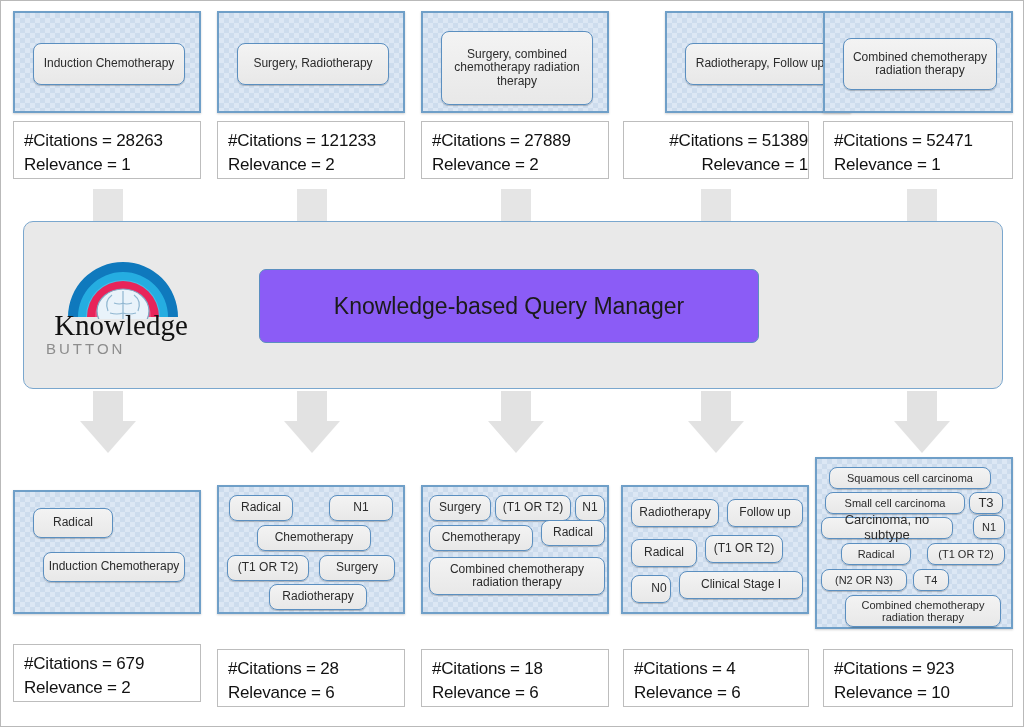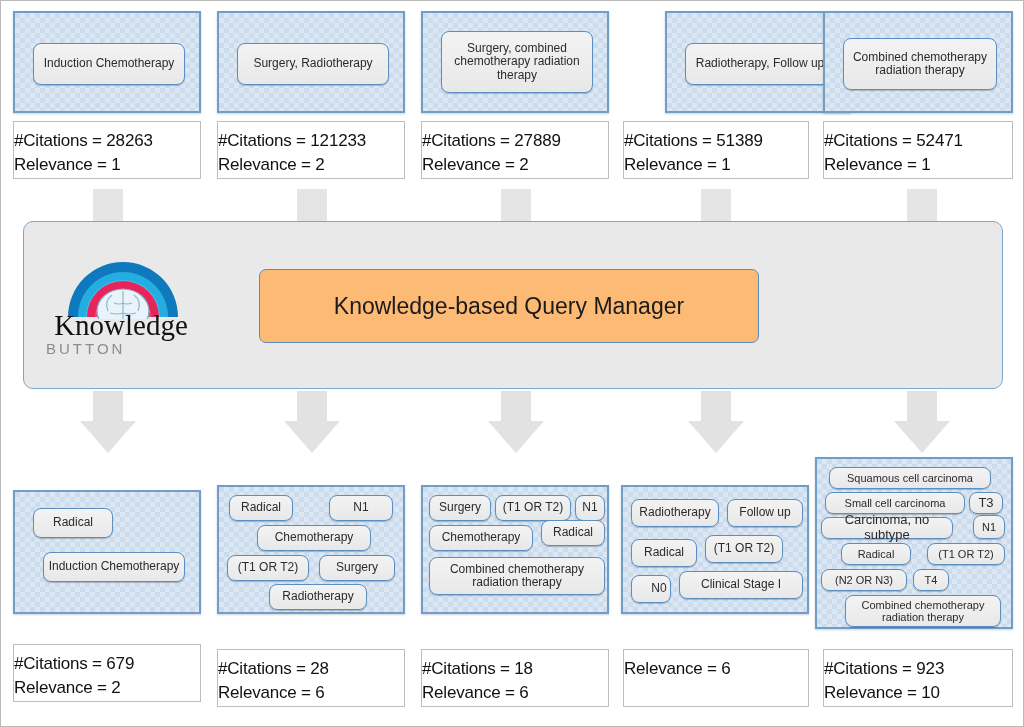--- a/index.html
+++ b/index.html
@@ -47,21 +47,21 @@
     box-shadow:0 1px 1px rgba(0,0,0,.22);
     white-space:pre-line;
   }
 
   
   .cite{
     position:absolute;
     box-sizing:border-box;
     border:1px solid #bdbdbd;
     background:#ffffff;
-    padding:7px 0 0 0;
+    padding:7px 0 0 10px;
     font-size:17px;
     color:#111;
     line-height:1.42;
     letter-spacing:-.2px;
   }
   .cite div{white-space:nowrap;}
 
   
   #manager-band{
     position:absolute;
@@ -70,21 +70,21 @@
     border:1.5px solid #7aa7ce;
     border-radius:10px;
     background:#e9e9e9;
   }
   #manager-box{
     position:absolute;
     left:258px;top:268px;width:500px;height:74px;
     box-sizing:border-box;
     border:1.5px solid #5b8fc0;
     border-radius:7px;
-    background:#fdba74;
+    background:#8b5cf6;
     display:flex;align-items:center;justify-content:center;
     font-size:23px;color:#1b1b1b;
   }
 
   
   #logo{position:absolute;left:45px;top:240px;width:150px;height:130px;}
   #logo-mark{position:absolute;left:18px;top:0;width:118px;height:78px;}
   #logo-word{
     position:absolute;left:0;top:70px;width:150px;
     text-align:center;font-family:"Liberation Serif", serif;
@@ -109,21 +109,21 @@
 
   <div class="panel" style="left:12px;top:10px;width:188px;height:102px;">
     <div class="chip" style="left:18px;top:30px;width:152px;height:42px;font-size:12px;">Induction Chemotherapy</div>
   </div>
 
   <div class="panel" style="left:216px;top:10px;width:188px;height:102px;">
     <div class="chip" style="left:18px;top:30px;width:152px;height:42px;font-size:12px;">Surgery, Radiotherapy</div>
   </div>
 
   <div class="panel" style="left:420px;top:10px;width:188px;height:102px;">
-    <div class="chip" style="left:18px;top:18px;width:152px;height:62px;font-size:12px;">Surgery, combined
+    <div class="chip" style="left:18px;top:18px;width:152px;height:74px;font-size:12px;">Surgery, combined
 chemotherapy radiation
 therapy</div>
   </div>
 
   <div class="panel" style="left:622px;top:10px;width:186px;height:102px;margin-left:42px;">
     <div class="chip" style="left:18px;top:30px;width:150px;height:42px;font-size:12px;">Radiotherapy, Follow up</div>
   </div>
 
   <div class="panel" style="left:822px;top:10px;width:190px;height:102px;">
     <div class="chip" style="left:18px;top:25px;width:154px;height:52px;font-size:12px;">Combined chemotherapy
@@ -135,21 +135,21 @@
     <div>Relevance = 1</div>
   </div>
   <div class="cite" style="left:216px;top:120px;width:188px;height:58px;">
     <div>#Citations = 121233</div>
     <div>Relevance = 2</div>
   </div>
   <div class="cite" style="left:420px;top:120px;width:188px;height:58px;">
     <div>#Citations = 27889</div>
     <div>Relevance = 2</div>
   </div>
-  <div class="cite" style="left:622px;top:120px;width:186px;height:58px;">
+  <div class="cite" style="left:622px;top:120px;width:186px;height:58px;text-align:right;">
     <div>#Citations = 51389</div>
     <div>Relevance = 1</div>
   </div>
   <div class="cite" style="left:822px;top:120px;width:190px;height:58px;">
     <div>#Citations = 52471</div>
     <div>Relevance = 1</div>
   </div>
 
   <div class="arrow-shaft" style="left:92px;top:188px;height:60px;"></div>
   <div class="arrow-shaft" style="left:296px;top:188px;height:60px;"></div>
@@ -243,20 +243,21 @@
   </div>
   <div class="cite" style="left:216px;top:648px;width:188px;height:58px;">
     <div>#Citations = 28</div>
     <div>Relevance = 6</div>
   </div>
   <div class="cite" style="left:420px;top:648px;width:188px;height:58px;">
     <div>#Citations = 18</div>
     <div>Relevance = 6</div>
   </div>
   <div class="cite" style="left:622px;top:648px;width:186px;height:58px;">
+    <div>#Citations = 4</div>
     <div>Relevance = 6</div>
   </div>
   <div class="cite" style="left:822px;top:648px;width:190px;height:58px;">
     <div>#Citations = 923</div>
     <div>Relevance = 10</div>
   </div>
 
 </div>
 
 </body></html>

